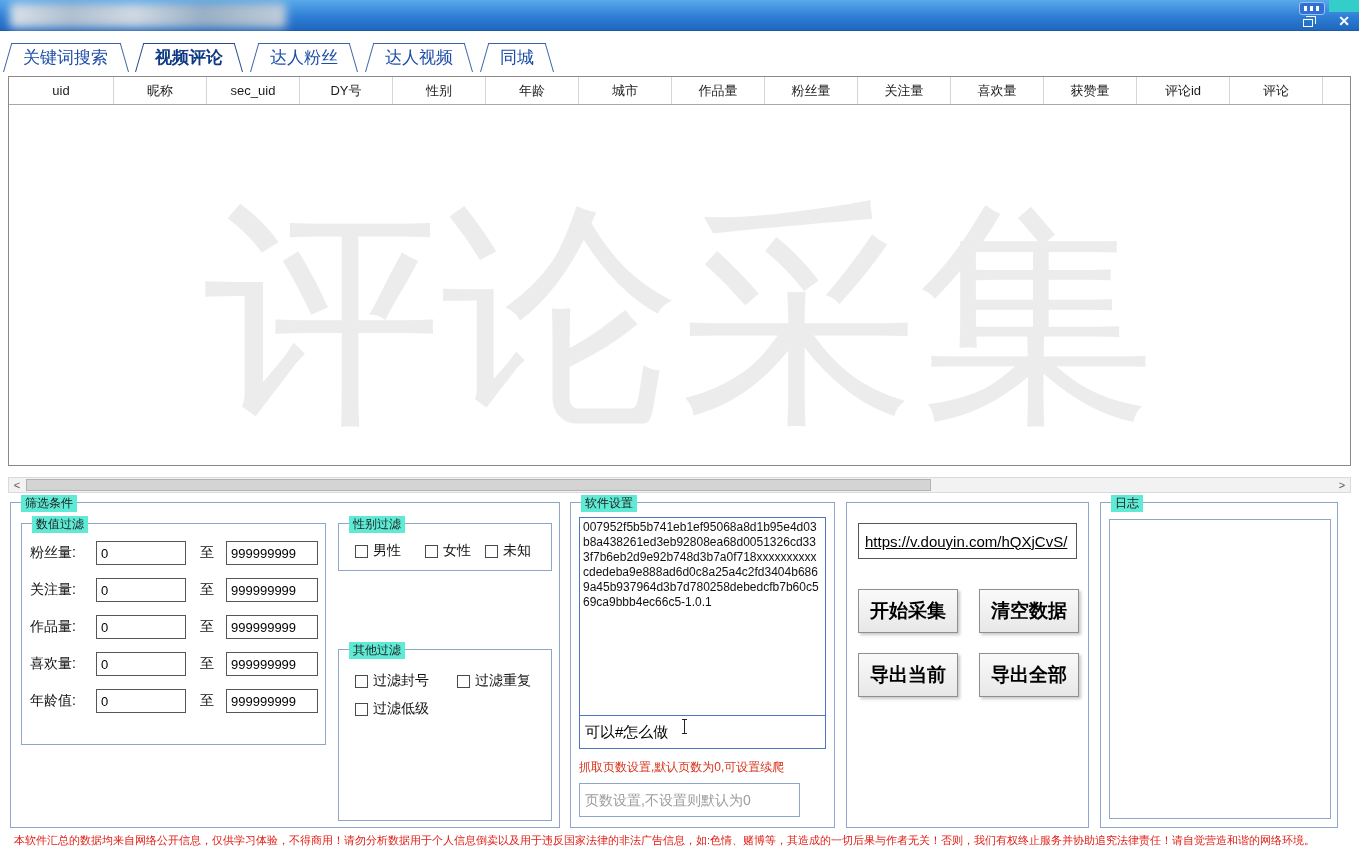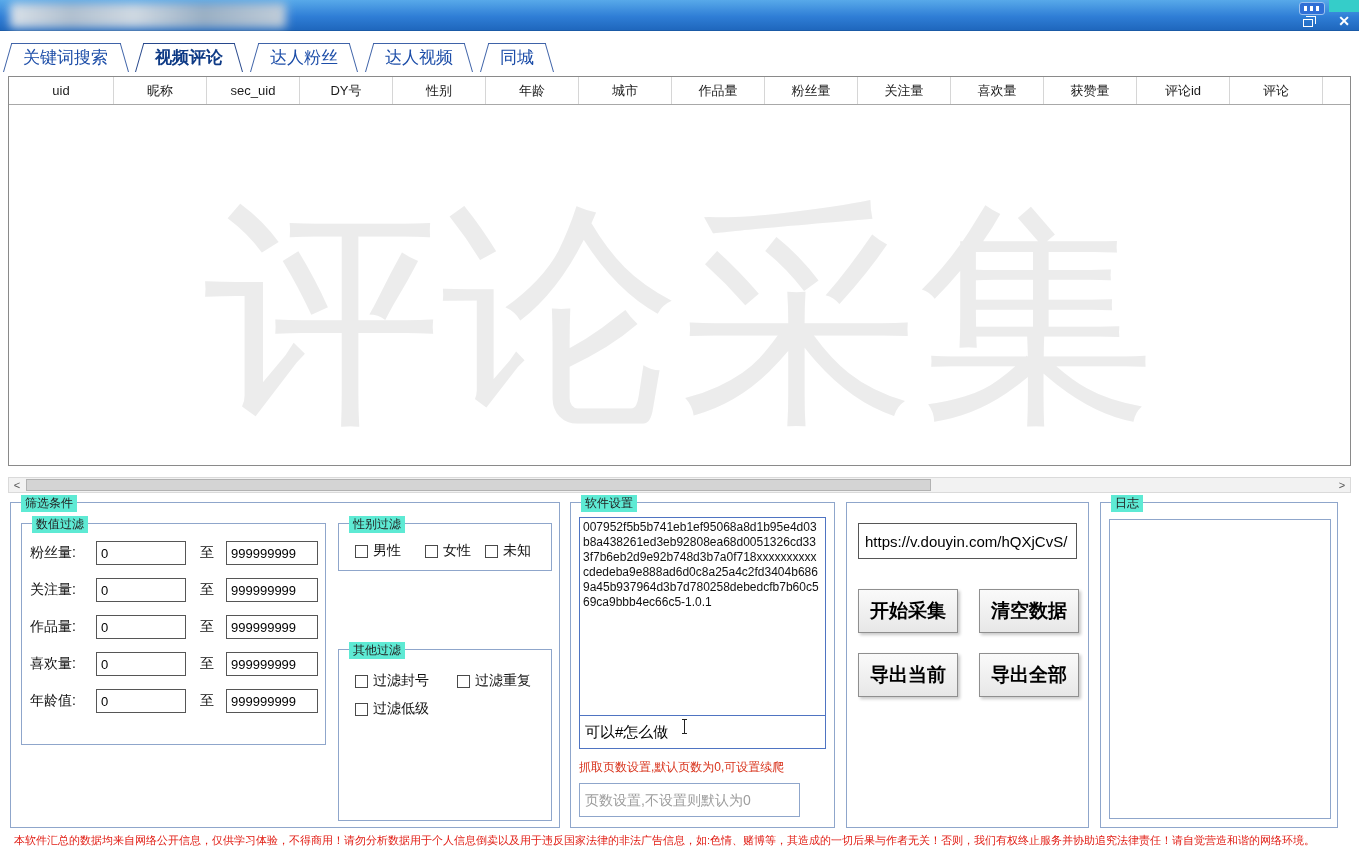--- a/index.html
+++ b/index.html
@@ -114,21 +114,21 @@
                  border:1px solid #4f74c2; font-size:12px; line-height:15px; color:#111;
                  word-break:break-all; padding:2px 3px; overflow:hidden; background:#fff; }
   .keyword-input { position:absolute; left:8px; top:212px; width:247px; height:34px;
                  border:1px solid #4f74c2; font-size:15px; padding:0 5px; }
   .pages-note { position:absolute; left:8px; top:256px; font-size:12px; color:#d8321b; white-space:nowrap; }
   .pages-input { position:absolute; left:8px; top:280px; width:221px; height:34px;
                  border:1px solid #8fa6cb; font-size:14px; padding:0 5px; }
 
   
   .url-input { position:absolute; left:11px; top:20px; width:219px; height:36px;
-               border:1px solid #565656; font-size:15px; padding:0 6px; }
+               border:1px solid #565656; font-size:15px; padding:0 6px;text-decoration:underline; }
   .btn3d { position:absolute; width:100px; height:44px; font-size:19px; font-weight:bold;
            color:#000; background:linear-gradient(180deg,#fafafa,#e7e7e7);
            border:1px solid #8f8f8f; box-shadow:2px 2px 3px rgba(0,0,0,.22);
            cursor:pointer; font-family:"Liberation Sans", sans-serif; }
   .btn-start { left:11px;  top:86px; }
   .btn-clear { left:132px; top:86px; }
   .btn-expcur{ left:11px;  top:150px; }
   .btn-expall{ left:132px; top:150px; }
 
   

